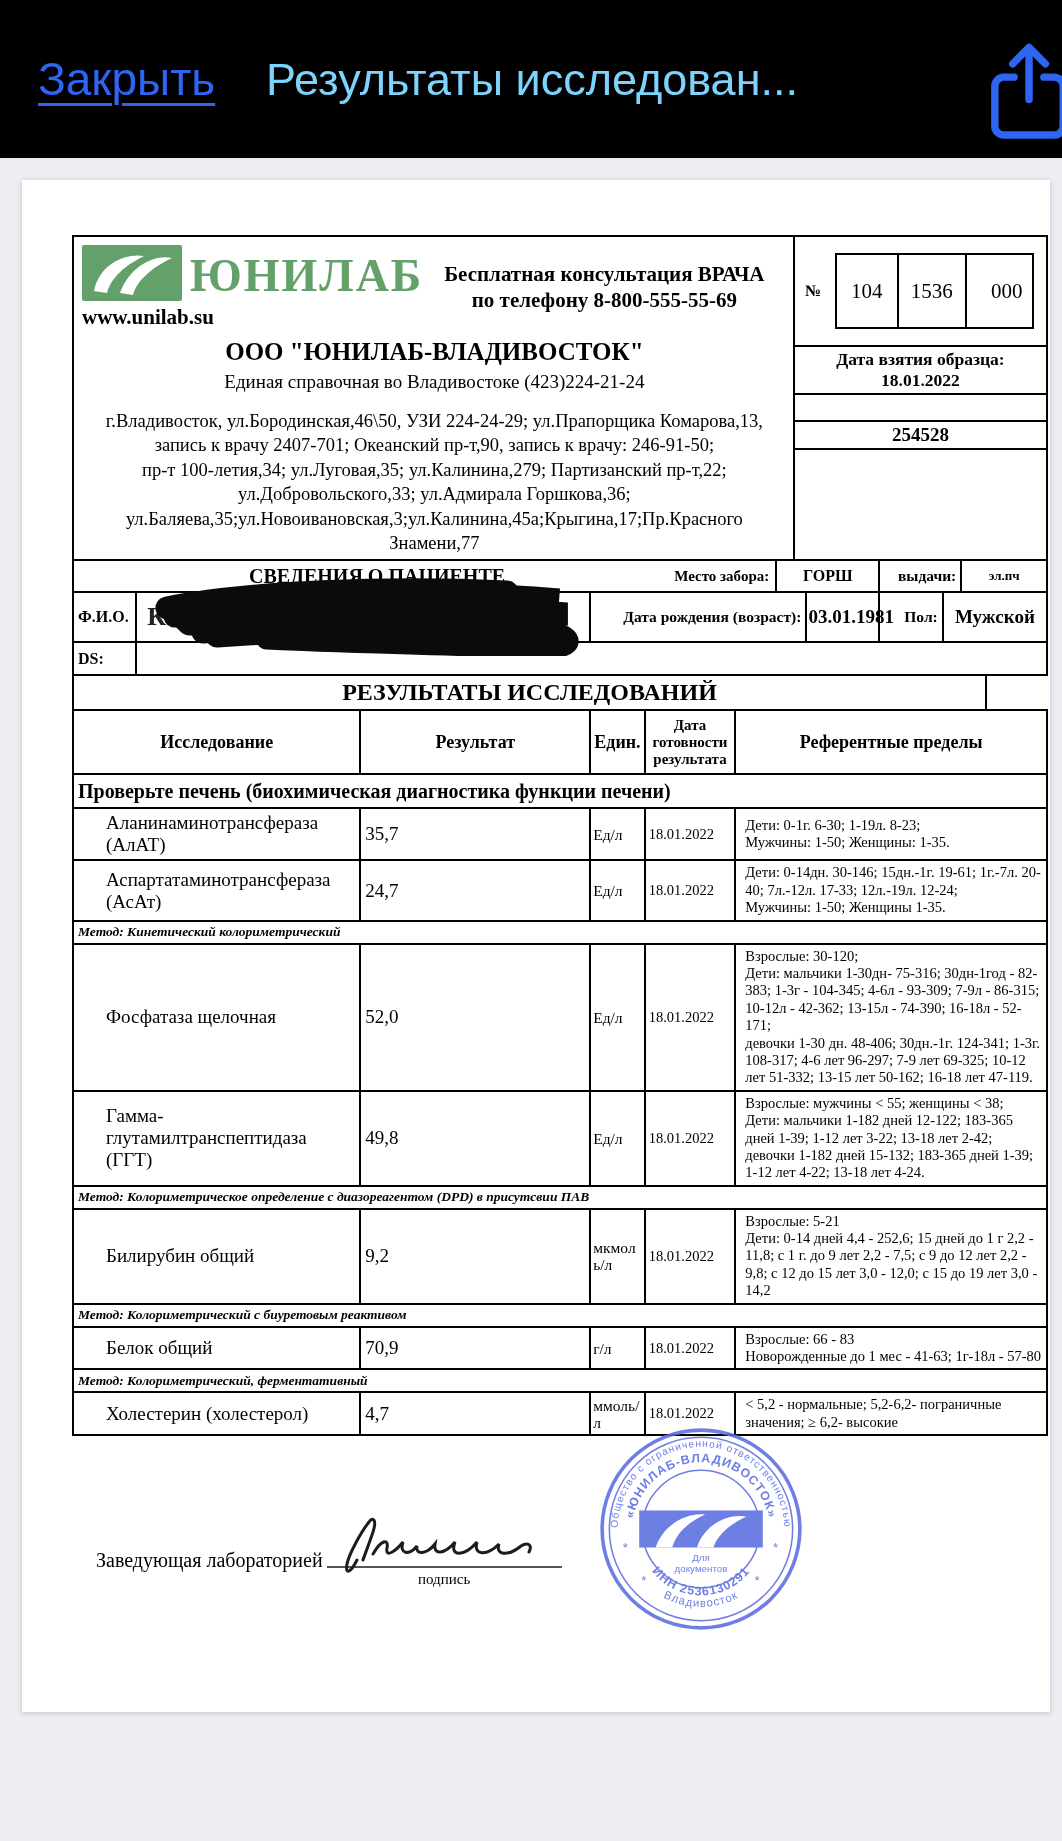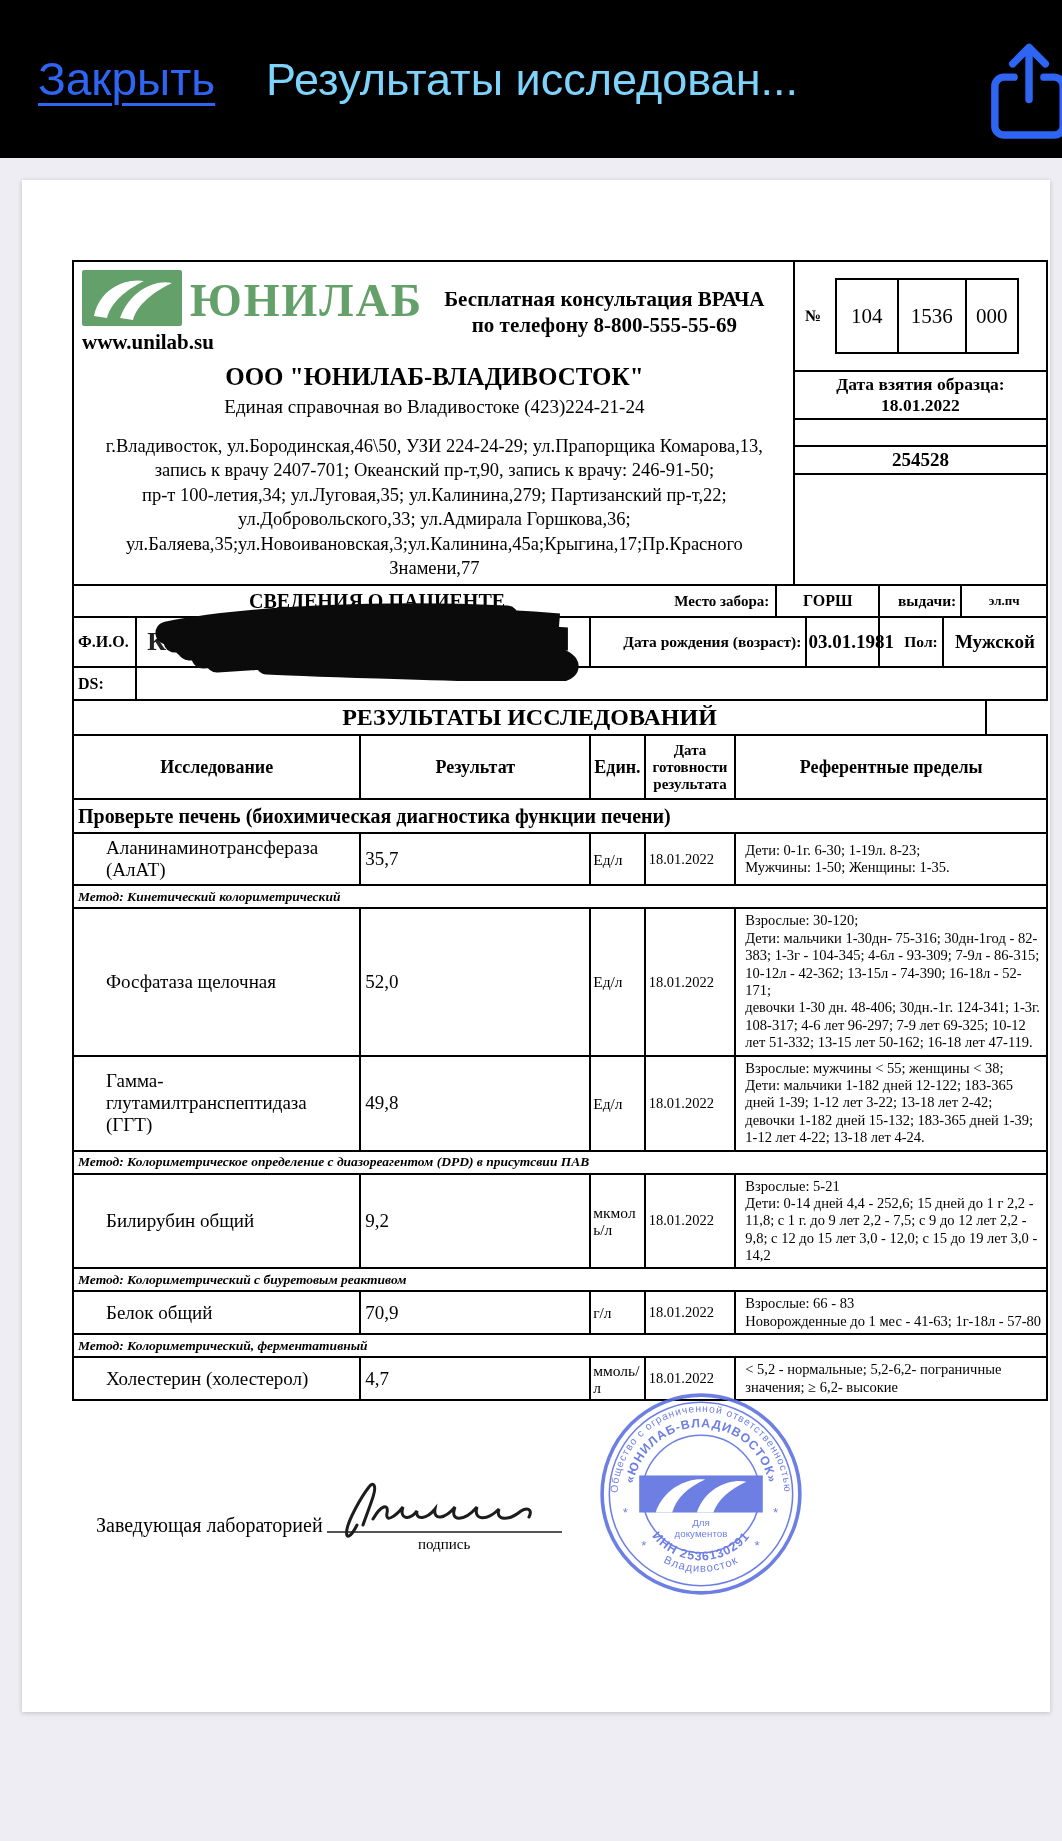--- a/index.html
+++ b/index.html
@@ -17,40 +17,40 @@
   .nav-title{
     position:absolute;left:266px;top:54px;font-family:"Liberation Sans",sans-serif;
     font-size:45px;color:#7dd3fc;white-space:nowrap;
   }
   .nav-share{position:absolute;right:-18px;top:40px;}
   
   .page{
     position:absolute;left:22px;top:180px;width:1028px;height:1532px;background:#fff;
     box-shadow:0 1px 5px rgba(0,0,0,.2);z-index:1;
   }
-  .doc{margin:80px 2px 0 50px;width:915px;}
+  .doc{margin:55px 2px 0 50px;width:915px;}
   table{border-collapse:collapse;table-layout:fixed;width:976px;}
   td{border:2px solid #000;vertical-align:middle;}
   .stack{margin-top:-2px;}
   
   .hdr-left{padding:8px 6px 4px 8px;vertical-align:top;}
   .hdr-right{padding:0;vertical-align:top;}
   .brand-row{display:flex;align-items:flex-start;}
   .brand{width:340px;}
   .brand-top{display:flex;align-items:center;}
   .brand-word{font-size:46px;font-weight:bold;color:#64a069;letter-spacing:2px;margin-left:8px;}
   .site{font-size:21px;font-weight:bold;margin-top:0px;}
   .phone-blurb{flex:1;text-align:center;margin-top:16px;font-weight:bold;font-size:21px;line-height:1.25;}
   .company{text-align:center;font-weight:bold;font-size:25px;margin-top:8px;}
   .hotline{text-align:center;font-size:19px;margin-top:5px;}
   .addresses{text-align:center;font-size:18.5px;line-height:1.32;margin-top:16px;}
   .num-row{height:108px;display:flex;align-items:center;padding-left:10px;}
   .num-label{font-weight:bold;font-size:16px;margin-right:14px;}
   .num-box{border:2px solid #000;height:72px;display:flex;align-items:center;justify-content:center;font-size:21px;margin-left:-2px;}
-  .nb1{width:60px;margin-left:0;} .nb2{width:66px;} .nb3{width:50px;}
+  .nb1{width:60px;margin-left:0;} .nb2{width:66px;} .nb3{width:50px;padding-left:15px;}
   .date-box{border-top:2px solid #000;border-bottom:2px solid #000;font-weight:bold;font-size:17.5px;text-align:center;padding:2px 0;}
   .r-spacer{height:25px;}
   .order-box{border-top:2px solid #000;border-bottom:2px solid #000;font-weight:bold;font-size:19px;text-align:center;padding:2px 0;}
   
   .pt-title-cell{height:30px;padding:0 6px;}
   .pt-flex{display:flex;align-items:center;}
   .pt-title{flex:1;text-align:center;font-weight:bold;font-size:20px;}
   .pt-place{font-weight:bold;font-size:15px;white-space:nowrap;}
   .pt-val{font-weight:bold;font-size:16px;text-align:center;}
   .pt-val-sm{font-weight:bold;font-size:13px;text-align:center;}
@@ -246,20 +246,28 @@
         </tr>
       </thead>
       <tbody id="results-body">
           <tr>
             <td class="t-name">Аланинаминотрансфераза (АлАТ)</td>
             <td class="t-res">35,7</td>
             <td class="t-unit">Ед/л</td>
             <td class="t-date">18.01.2022</td>
             <td class="t-ref">Дети: 0-1г. 6-30; 1-19л. 8-23;
 Мужчины: 1-50; Женщины: 1-35.</td>
+          </tr>
+          <tr>
+            <td class="t-name">Аспартатаминотрансфераза (АсАт)</td>
+            <td class="t-res">24,7</td>
+            <td class="t-unit">Ед/л</td>
+            <td class="t-date">18.01.2022</td>
+            <td class="t-ref">Дети: 0-14дн. 30-146; 15дн.-1г. 19-61; 1г.-7л. 20-40; 7л.-12л. 17-33; 12л.-19л. 12-24;
+Мужчины: 1-50; Женщины 1-35.</td>
           </tr>
           <tr class="method-row">
             <td colspan="5">Метод: Кинетический колориметрический</td>
           </tr>
           <tr>
             <td class="t-name">Фосфатаза щелочная</td>
             <td class="t-res">52,0</td>
             <td class="t-unit">Ед/л</td>
             <td class="t-date">18.01.2022</td>
             <td class="t-ref">Взрослые: 30-120;

